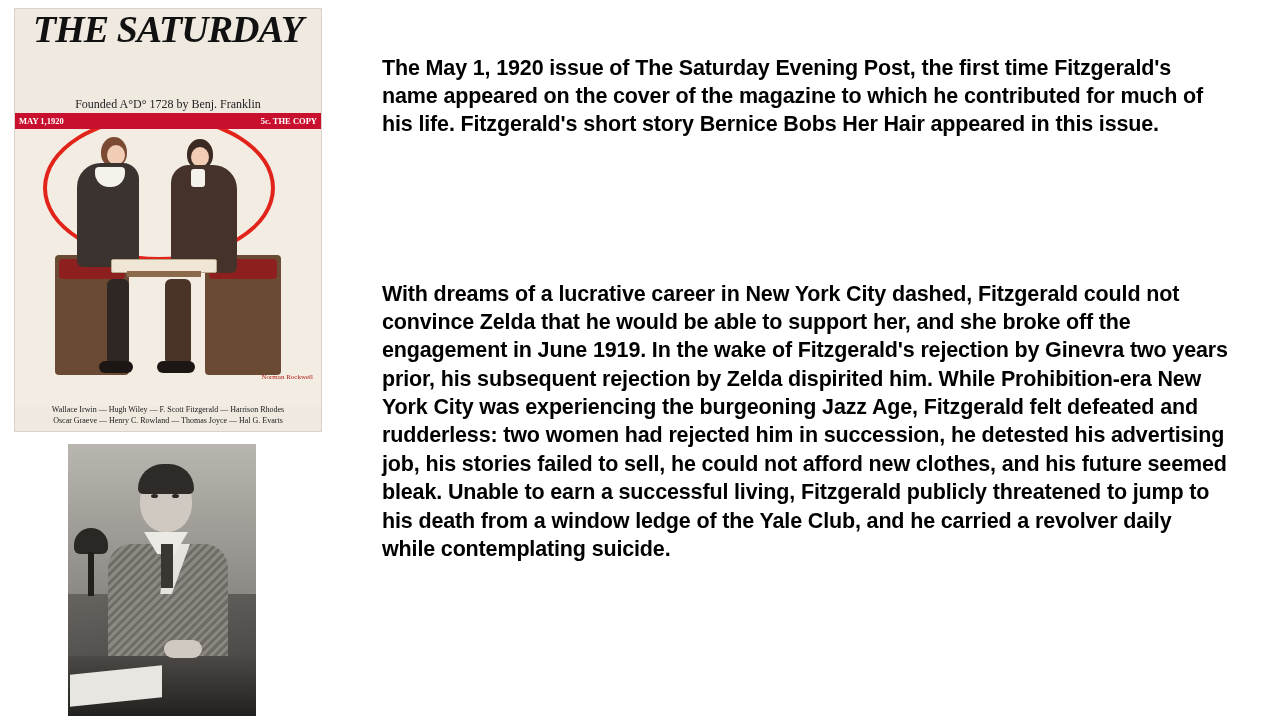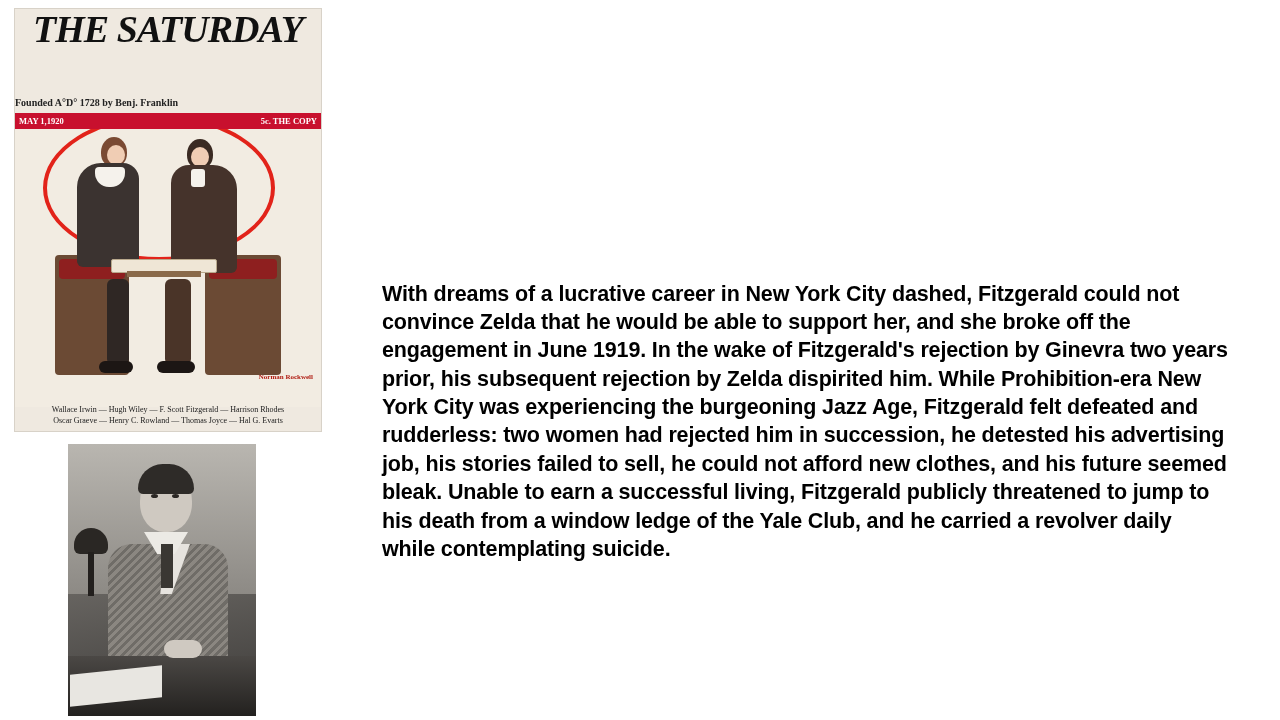--- a/index.html
+++ b/index.html
@@ -53,25 +53,24 @@
     color: #111;
     line-height: 0.98;
   }
   .cover-masthead .line1 { font-size: 38px; letter-spacing: -1px; }
   .cover-masthead .line2 { font-size: 38px; letter-spacing: -1px; }
   .cover-founded {
     position: absolute;
     top: 88px;
     left: 0;
     width: 306px;
-    text-align: left;
+    text-align: center;
     font-family: "Liberation Serif", serif;
-    font-size: 10px;
+    font-size: 12px;
     color: #222;
-    font-weight: bold;
   }
   .cover-datebar {
     position: absolute;
     top: 104px;
     left: 0;
     width: 306px;
     height: 16px;
     background: #c8102e;
     color: #fff;
     font-family: "Liberation Serif", serif;
@@ -196,21 +195,21 @@
     left: 142px; top: 232px; width: 38px; height: 12px;
     background: #1c1614;
     border-radius: 6px;
   }
   .artist-sig {
     position: absolute;
     right: 8px;
     bottom: 26px;
     font-family: "Liberation Serif", serif;
     font-size: 7px;
-    font-weight: bold;
+    font-weight: normal;
     color: #b01c12;
     text-align: right;
     line-height: 1.05;
   }
   .cover-contributors {
     position: absolute;
     left: 0;
     bottom: 4px;
     width: 306px;
     text-align: center;
@@ -389,16 +388,17 @@
       <div class="photo-collar"></div>
       <div class="photo-tie"></div>
       <div class="photo-desk"></div>
       <div class="photo-paper"></div>
       <div class="photo-hand"></div>
     </div>
 
   </div>
 
   <div class="text-col">
+    <p class="para para-caption">The May 1, 1920 issue of The Saturday Evening Post, the first time Fitzgerald's name appeared on the cover of the magazine to which he contributed for much of his life. Fitzgerald's short story Bernice Bobs Her Hair appeared in this issue.</p>
     <p class="para para-body">With dreams of a lucrative career in New York City dashed, Fitzgerald could not convince Zelda that he would be able to support her, and she broke off the engagement in June 1919. In the wake of Fitzgerald's rejection by Ginevra two years prior, his subsequent rejection by Zelda dispirited him. While Prohibition-era New York City was experiencing the burgeoning Jazz Age, Fitzgerald felt defeated and rudderless: two women had rejected him in succession, he detested his advertising job, his stories failed to sell, he could not afford new clothes, and his future seemed bleak. Unable to earn a successful living, Fitzgerald publicly threatened to jump to his death from a window ledge of the Yale Club, and he carried a revolver daily while contemplating suicide.</p>
   </div>
 
 </div>
 
 </body></html>

